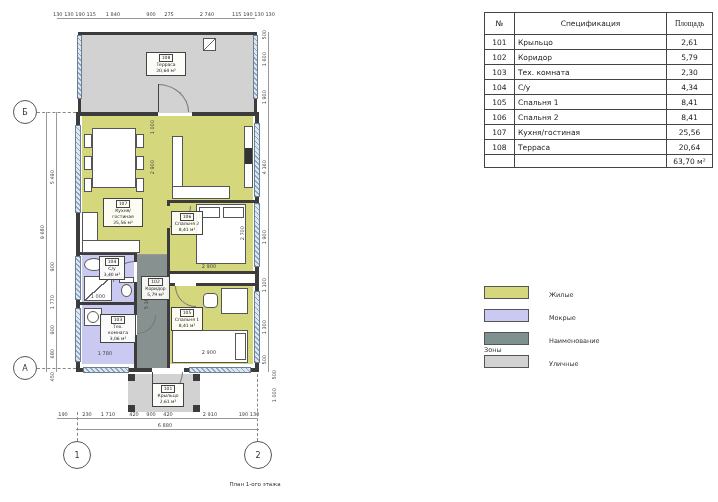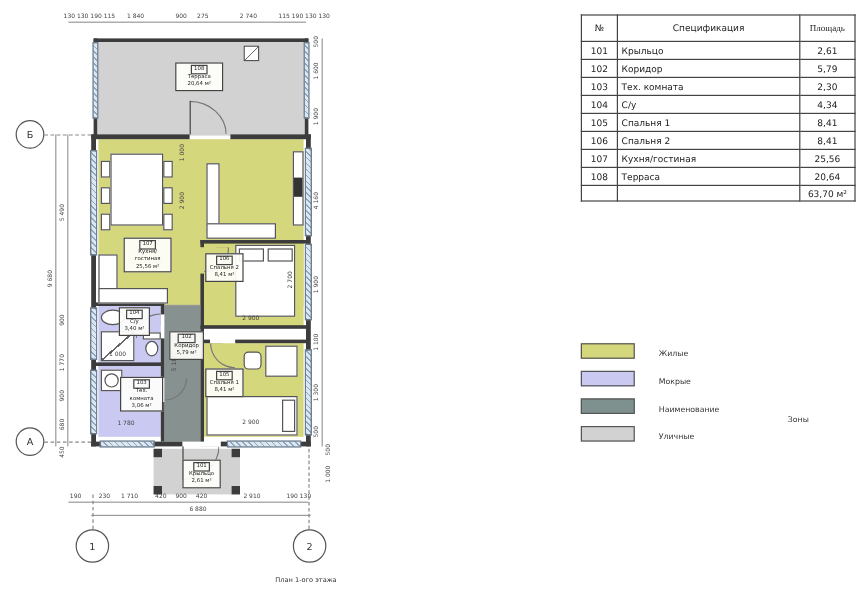--- a/index.html
+++ b/index.html
@@ -27,21 +27,21 @@
   #spec-table td.c-num{text-align:center;width:30px;}
   #spec-table td.c-name{text-align:left;}
   #spec-table td.c-area{text-align:center;width:46px;}
   #spec-table tfoot td{height:13px;text-align:center;}
   #spec-caption{position:absolute;left:484px;top:172px;width:229px;text-align:right;font-size:6.5px;color:#333;}
   
   .lrow{position:absolute;left:484px;display:flex;align-items:flex-end;gap:20px;margin-top:20px;}
   .swatch{width:45px;height:13px;border:1px solid #555;box-sizing:border-box;}
   .c-living{background:#d5d77d;} .c-wet{background:#c9c9f2;} .c-tech{background:#7f918f;} .c-street{background:#d2d2d2;}
   .llabel{font-size:6.5px;color:#333;}
-  #legend-title{position:absolute;left:484px;top:346px;width:190px;text-align:right;font-size:6.5px;color:#333;}
+  #legend-title{position:absolute;left:484px;top:346px;width:190px;text-align:left;font-size:6.5px;color:#333;}
 </style>
 </head>
 <body>
 
 <div id="canvas">
 
   <div class="z" style="left:0;top:0;width:330px;height:502px;">
 
     <div class="z" style="left:80px;top:35px;width:175px;height:78px;background:#d2d2d2;"></div>
     <div class="z" style="left:82px;top:116px;width:171px;height:139px;background:#d5d77d;"></div>

